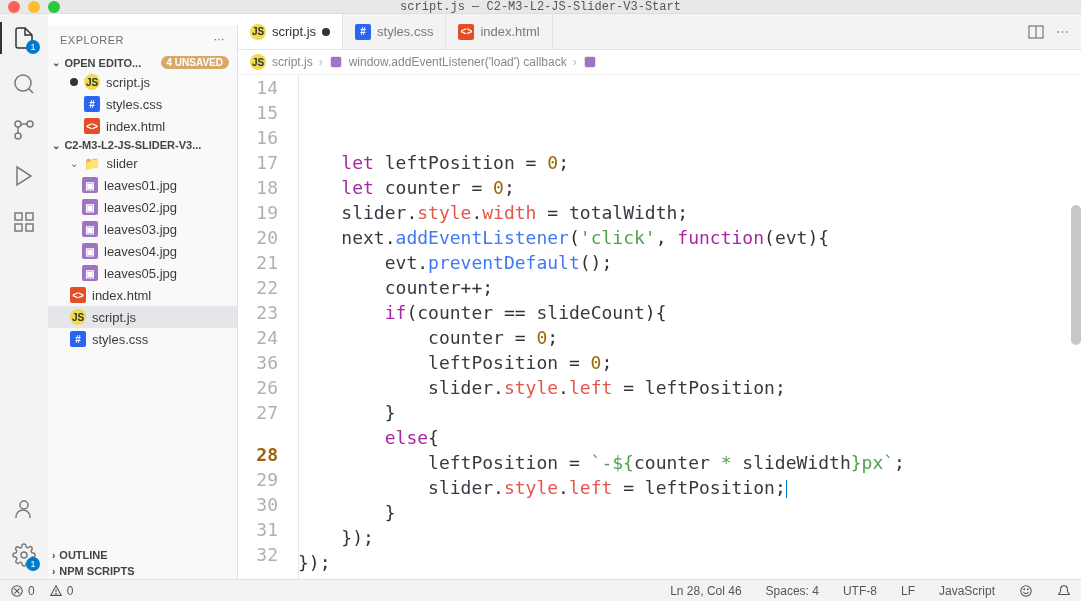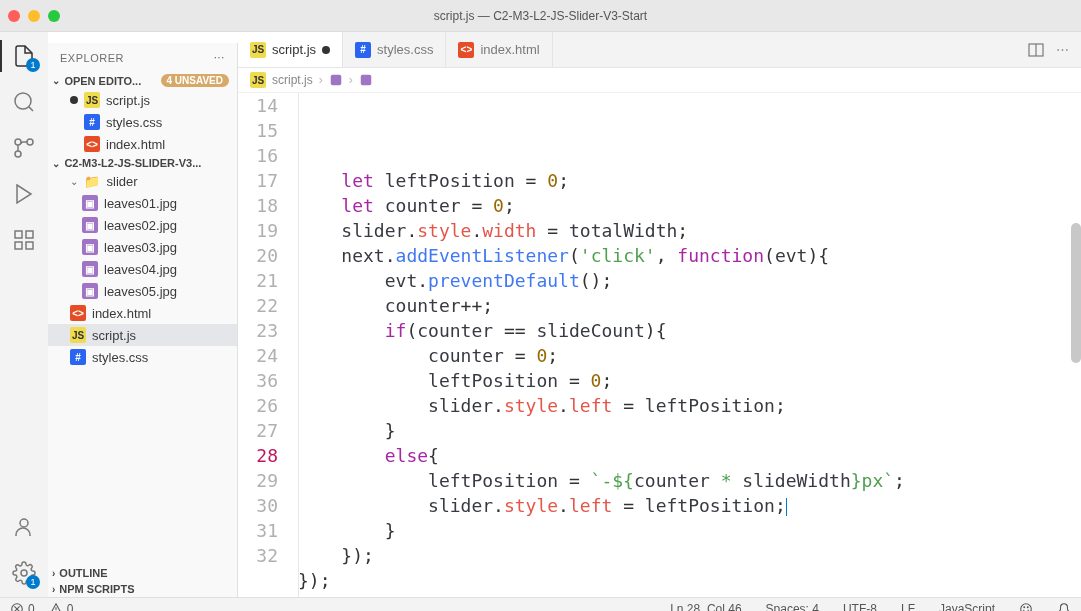--- a/index.html
+++ b/index.html
@@ -7,27 +7,28 @@
     font-family: -apple-system, BlinkMacSystemFont, 'Segoe UI', sans-serif;
     font-size: 13px;
     background: #ffffff;
     color: #333;
     width: 1081px;
     height: 611px;
     overflow: hidden;
     position: relative;
   }
   .window-chrome {
-    height: 32px;
+    height: 14px;
     background: #e8e8e8;
     display: flex;
     align-items: center;
     padding: 0 8px;
     position: relative;
     border-bottom: 1px solid #ddd;
+    font-family: Liberation Mono, monospace;
   }
   .traffic-lights { display: flex; gap: 8px; }
   .tl { width: 12px; height: 12px; border-radius: 50%; }
   .tl-red { background: #ff5f56; }
   .tl-yellow { background: #ffbd2e; }
   .tl-green { background: #27c93f; }
   .window-title {
     position: absolute;
     left: 50%;
     transform: translateX(-50%);
@@ -144,21 +145,21 @@
     width: 16px;
     height: 16px;
     display: inline-flex;
     align-items: center;
     justify-content: center;
     font-size: 10px;
     font-weight: bold;
     border-radius: 2px;
     color: #fff;
   }
-  .js-icon { background: #f0db4f; color: #323330; }
+  .js-icon { background: #f0db4f; color: #323330; border-radius: 8px; }
   .css-icon { background: #2965f1; }
   .html-icon { background: #e44d26; }
   .img-icon { background: #a074c4; }
   .folder-chev { font-size: 10px; color: #666; }
   .dot-modified {
     width: 8px;
     height: 8px;
     background: #333;
     border-radius: 50%;
   }
@@ -220,21 +221,21 @@
     position: relative;
   }
   .gutter {
     width: 60px;
     text-align: right;
     color: #b0b0b0;
     padding-right: 20px;
     user-select: none;
     background: #fff;
   }
-  .gutter .ln.current { color: #be185d; font-weight: 400; }
+  .gutter .ln.current { color: #a16207; font-weight: 700; margin-top: 17px; }
   .code {
     flex: 1;
     white-space: pre;
     color: #333;
     position: relative;
   }
   .indent-guide {
     position: absolute;
     top: 0;
     bottom: 0;
@@ -463,20 +464,21 @@
       </div>
     </div>
 
     <div class="breadcrumb">
       <span class="file-icon js-icon">JS</span>
       <span>script.js</span>
       <span class="sep">›</span>
       <svg width="14" height="14" viewBox="0 0 16 16" fill="#a074c4">
           <rect x="2" y="2" width="12" height="12" rx="2"></rect>
         </svg>
+      <span>window.addEventListener('load') callback</span>
       <span class="sep">›</span>
       <svg width="14" height="14" viewBox="0 0 16 16" fill="#a074c4">
           <rect x="2" y="2" width="12" height="12" rx="2"></rect>
         </svg>
     </div>
 
     <div class="code-area">
       <div class="gutter" id="gutter">
           <div class="ln ">14</div>
           <div class="ln ">15</div>

